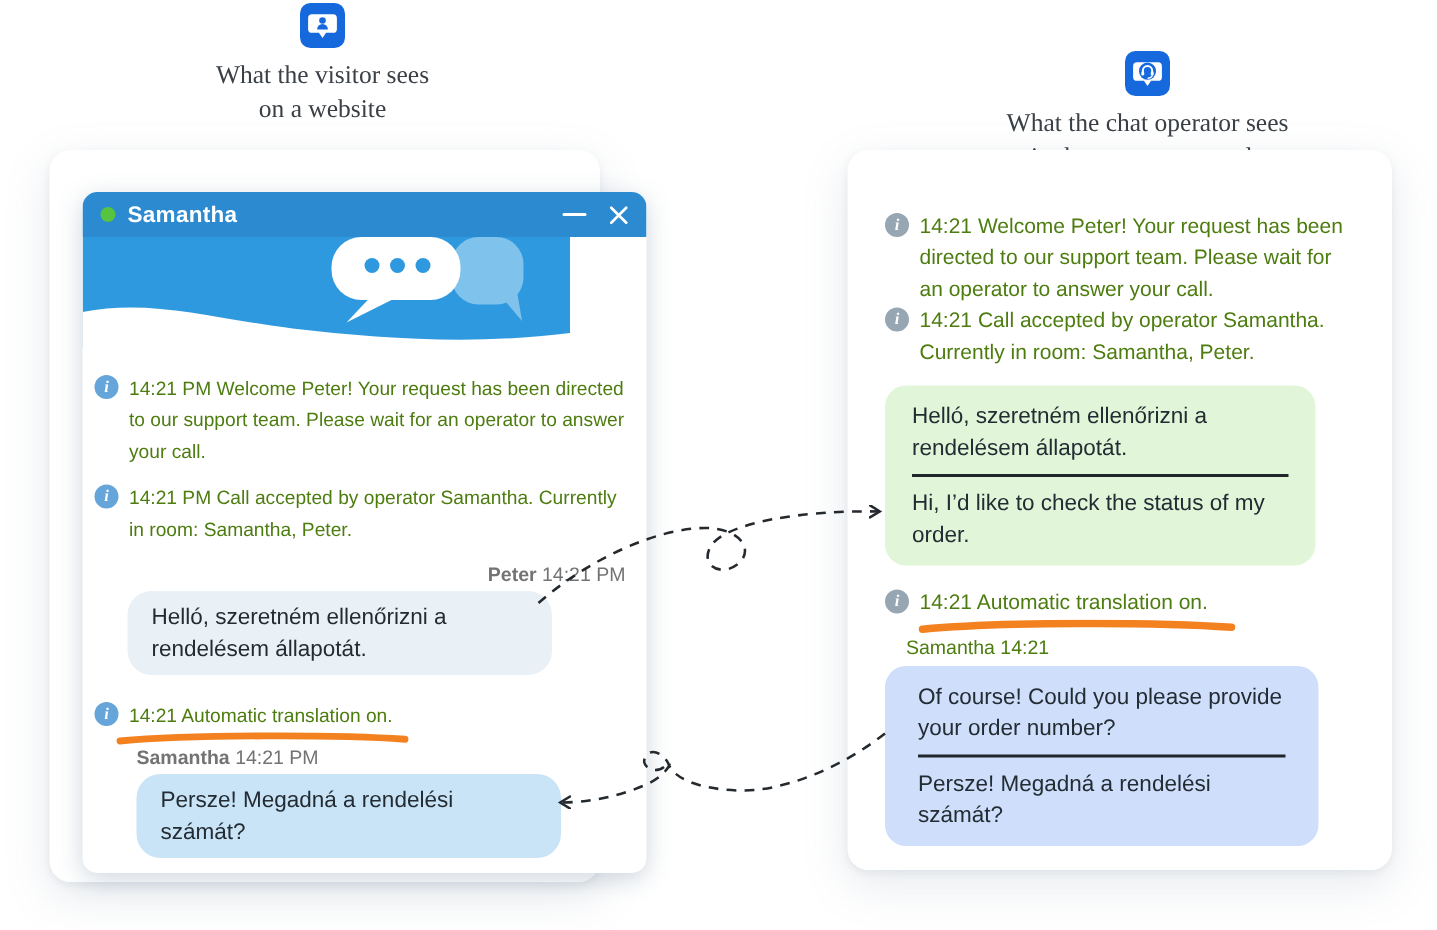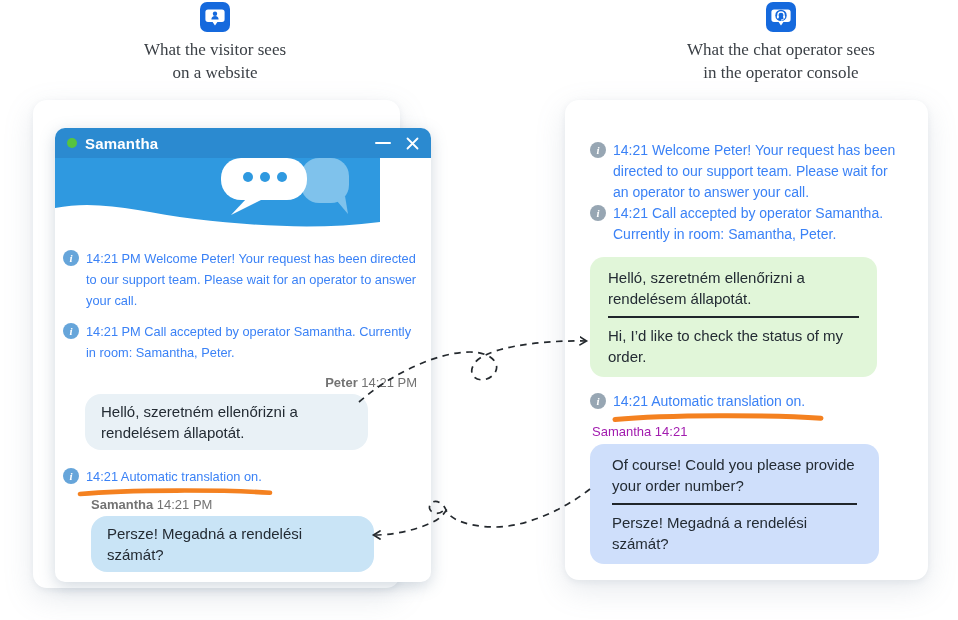--- a/index.html
+++ b/index.html
@@ -6,21 +6,21 @@
   html,body { background:#ffffff; }
   #canvas {
     position:relative; width:958px; height:620px; overflow:hidden;
     background:#ffffff; font-family:"Liberation Sans", sans-serif;
     color:#3c4650;
   }
 
   
   .col-header { position:absolute; top:0; width:260px; text-align:center;font-family:Liberation Serif, serif; }
   #visitor-header { left:85px; }
-  #operator-header { left:651px; }
+  #operator-header { left:635px;margin-top:32px; }
   .col-header .hicon { display:block; margin:2px auto 6px auto; width:30px; height:30px; }
   .col-title { font-size:17px; line-height:23px; color:#3b4046; }
 
   
   .card {
     position:absolute; background:#fff; border-radius:14px;
     box-shadow:0 10px 30px rgba(120,138,160,.18), 0 2px 6px rgba(120,138,160,.12);
   }
   #visitor-card { left:33px; top:100px; width:367px; height:488px; }
   #operator-card { left:565px; top:100px; width:363px; height:480px; }
@@ -39,21 +39,21 @@
   .w-title { color:#fff; font-size:15px; font-weight:600; letter-spacing:.2px; }
   .w-controls { margin-left:auto; display:flex; align-items:center; gap:15px; }
   .min-bar { display:block; width:16px; height:2px; background:#fff; border-radius:1px; cursor:pointer; }
   .close-x { display:block; cursor:pointer; }
 
   .w-banner { height:74px; position:relative; }
   .w-banner svg { display:block; }
 
   .w-messages { padding:16px 12px 10px 8px; }
 
-  .msg-sys { display:flex; gap:7px; font-size:12.8px; line-height:21px; color:#3b82f6; }
+  .msg-sys { display:flex; gap:7px; font-size:12.8px; line-height:21px; color:#4d7c0f; }
   .msg-sys + .msg-sys { margin-top:10px; }
   .info-icon {
     flex:0 0 16px; width:16px; height:16px; border-radius:50%;
     background:#66a5da; color:#fff; text-align:center; line-height:16px;
     font-size:11px; font-style:italic; font-weight:bold;
     font-family:"Liberation Serif", serif; margin-top:2px;
   }
   .info-icon::after { content:"i"; }
   .info-gray { background:#97a6b3; }
 
@@ -71,21 +71,21 @@
   .trans-row { position:relative; margin-top:16px; }
   .trans-underline { position:absolute; pointer-events:none; }
 
   
   .console-body { padding:40px 26px 0 25px; }
   .console-body .msg-sys { font-size:14px; line-height:21px; }
   .console-body .msg-sys + .msg-sys { margin-top:0; }
   .bubble-green { margin-top:12px; width:287px; background:#e1f6d9; padding:10px 18px; border-radius:14px; }
   .bubble-blue  { margin-top:5px;  width:289px; background:#cfdffb; padding:10px 22px; border-radius:14px; }
   .bubble-divider { border:none; border-top:2px solid #20262b; margin:7px 0; }
-  .console-meta { font-size:13px; color:#a21caf; margin:12px 0 0 2px; }
+  .console-meta { font-size:13px; color:#4d7c0f; margin:12px 0 0 14px; }
   .console-trans { margin-top:14px; }
 
   
   #arrows { position:absolute; left:0; top:0; pointer-events:none; }
 </style>
 </head>
 <body>
 
 <div id="canvas">
 

